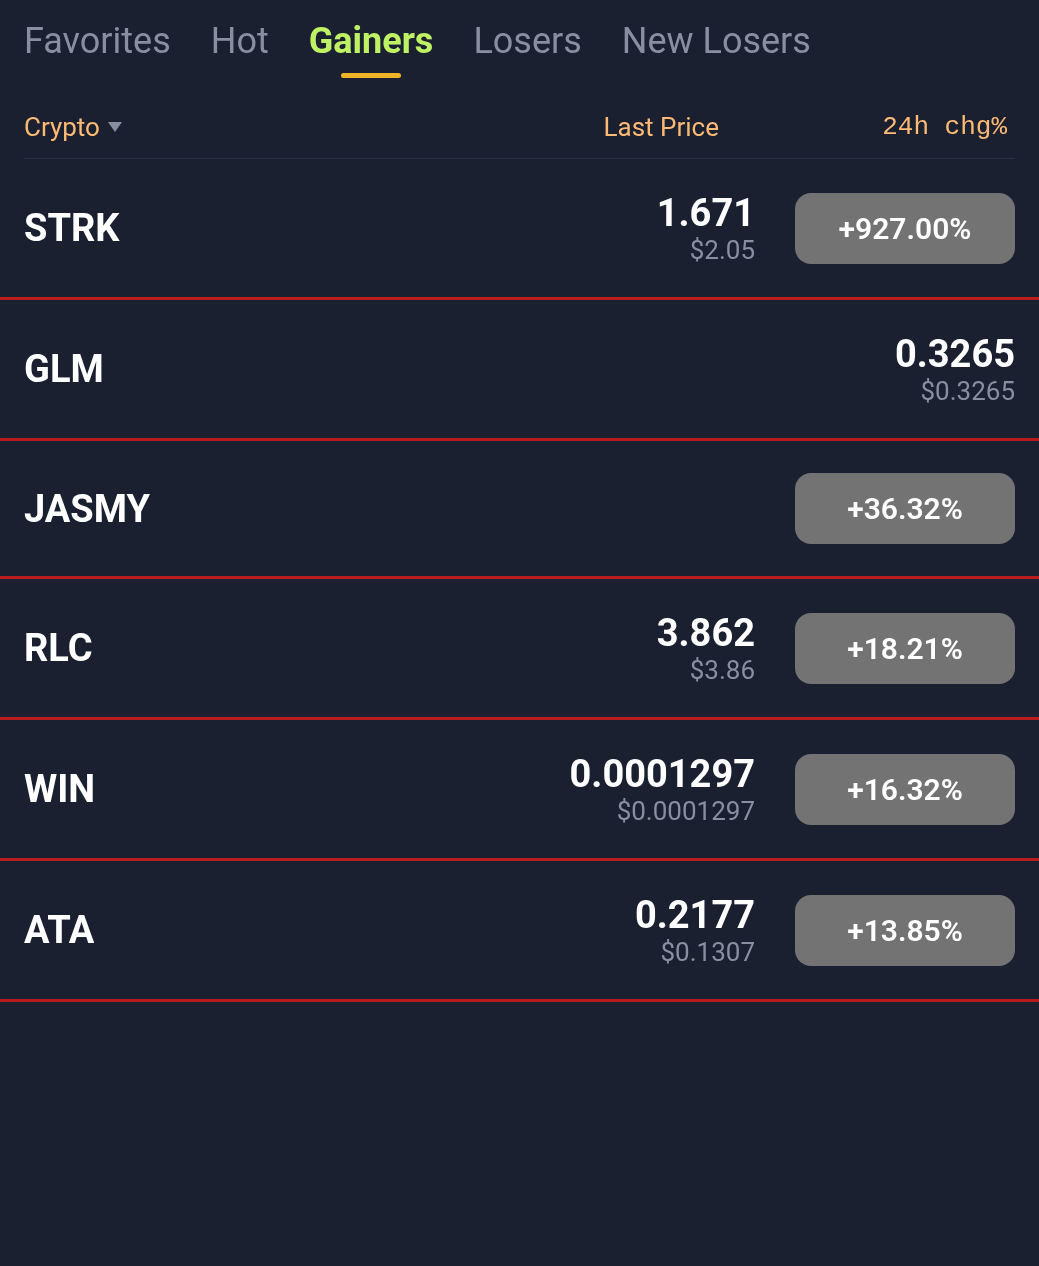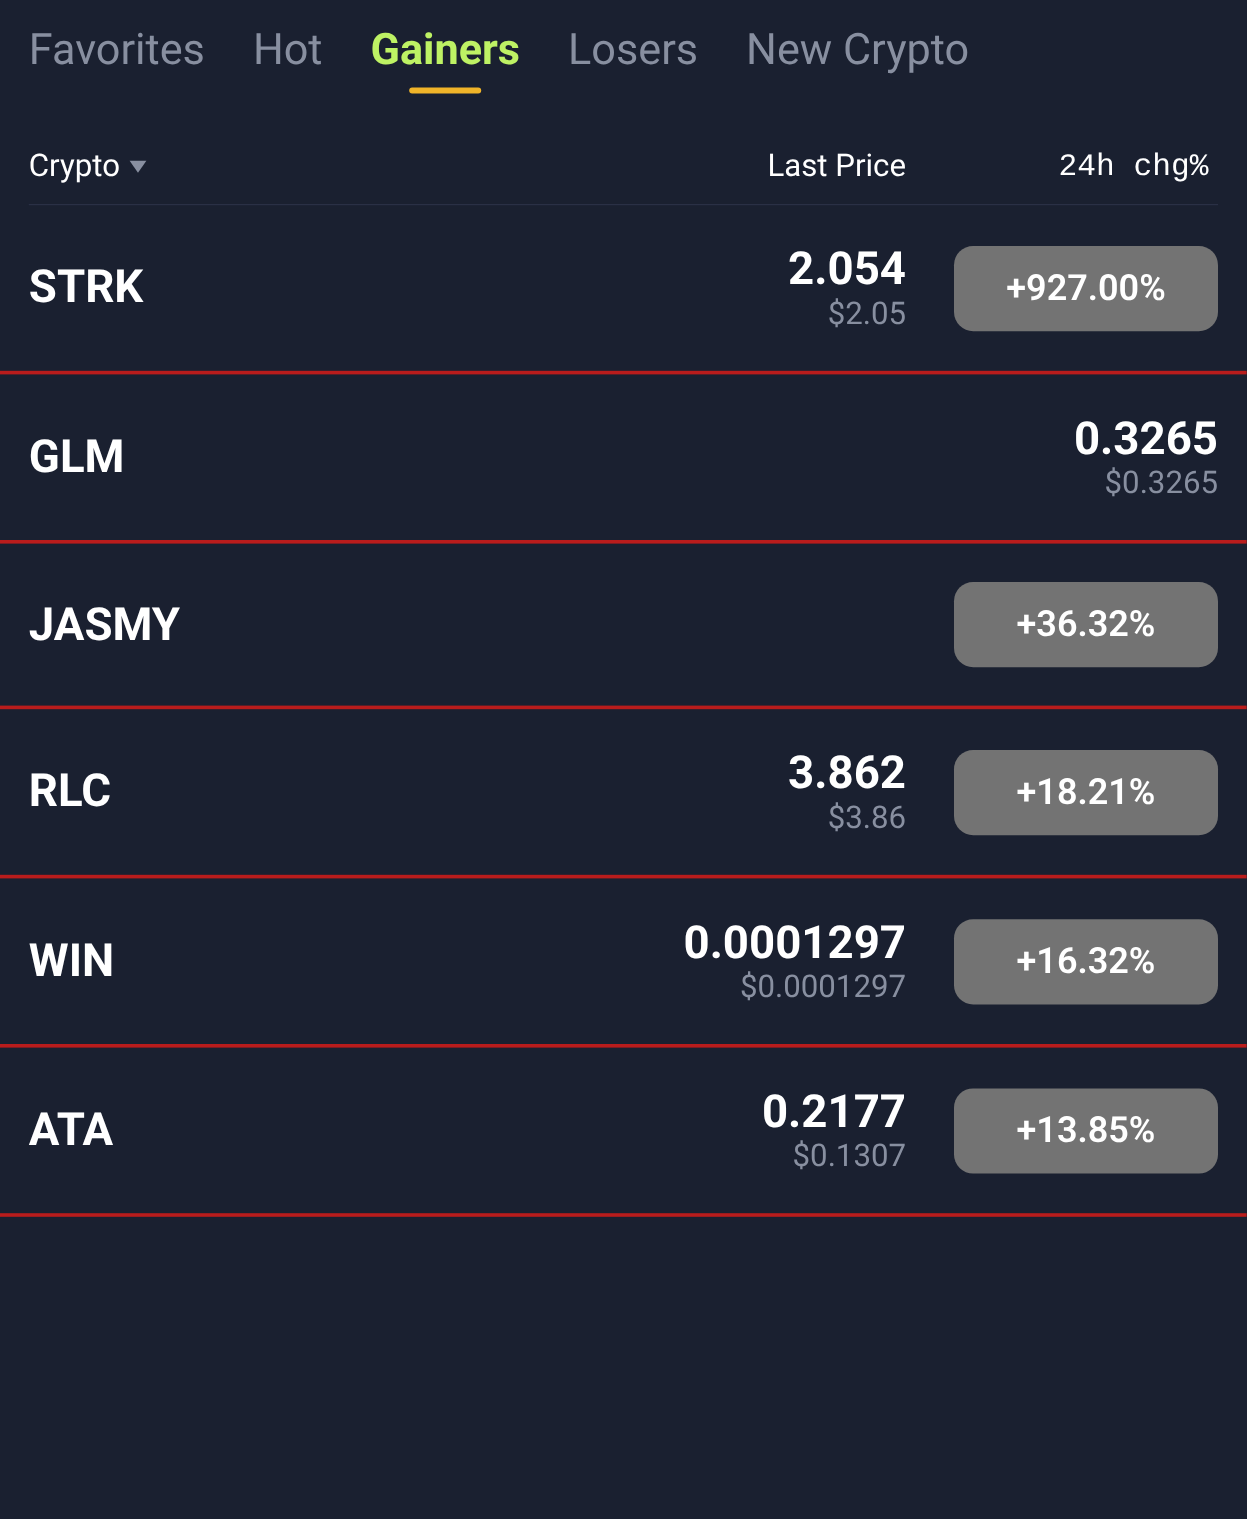--- a/index.html
+++ b/index.html
@@ -13,21 +13,21 @@
       font-family: -apple-system, BlinkMacSystemFont, 'Segoe UI', Roboto, sans-serif;
       color: #ffffff;
       width: 1039px;
       min-height: 1266px;
     }
 
     
     .tabs-container {
       display: flex;
       align-items: center;
-      padding: 16px 24px;
+      padding: 4px 24px;
       padding-top: 20px;
       gap: 40px;
     }
 
     .tab {
       font-size: 36px;
       font-weight: 400;
       color: #888fa0;
       cursor: pointer;
       padding-bottom: 16px;
@@ -50,22 +50,23 @@
       height: 5px;
       background-color: #f0b429;
       border-radius: 3px;
     }
 
     
     .column-headers {
       display: flex;
       align-items: center;
       padding: 30px 24px 16px;
-      color: #ffffff;
+      color: #fdba74;
       font-size: 26px;
+      gap: 36px;
     }
 
     .col-crypto {
       display: flex;
       align-items: center;
       gap: 8px;
       flex: 1;
     }
 
     .dropdown-arrow {
@@ -149,21 +150,21 @@
     }
   </style>
 </head>
 <body>
 
 <nav class="tabs-container">
 <div class="tab">Favorites</div>
     <div class="tab">Hot</div>
     <div class="tab active">Gainers</div>
     <div class="tab">Losers</div>
-    <div class="tab">New Crypto</div>
+    <div class="tab">New Losers</div>
   </nav>
 
 <div class="column-headers">
   <div class="col-crypto">
     <span>Crypto</span>
     <span class="dropdown-arrow"></span>
   </div>
   <div class="col-price">
     <span>Last Price</span>
   </div>
@@ -171,21 +172,21 @@
     <span>24h chg%</span>
   </div>
 </div>
 
 <div class="divider"></div>
 
 <div id="crypto-list">
     <div class="crypto-row">
       <div class="crypto-symbol">STRK</div>
       <div class="price-column">
-        <span class="price-main">2.054</span>
+        <span class="price-main">1.671</span>
         <span class="price-usd">$2.05</span>
       </div>
       <div class="change-badge">
         <span class="badge">+927.00%</span>
       </div>
     </div>
     <div class="crypto-row">
       <div class="crypto-symbol">GLM</div>
       <div class="price-column">
         <span class="price-main">0.3265</span>

